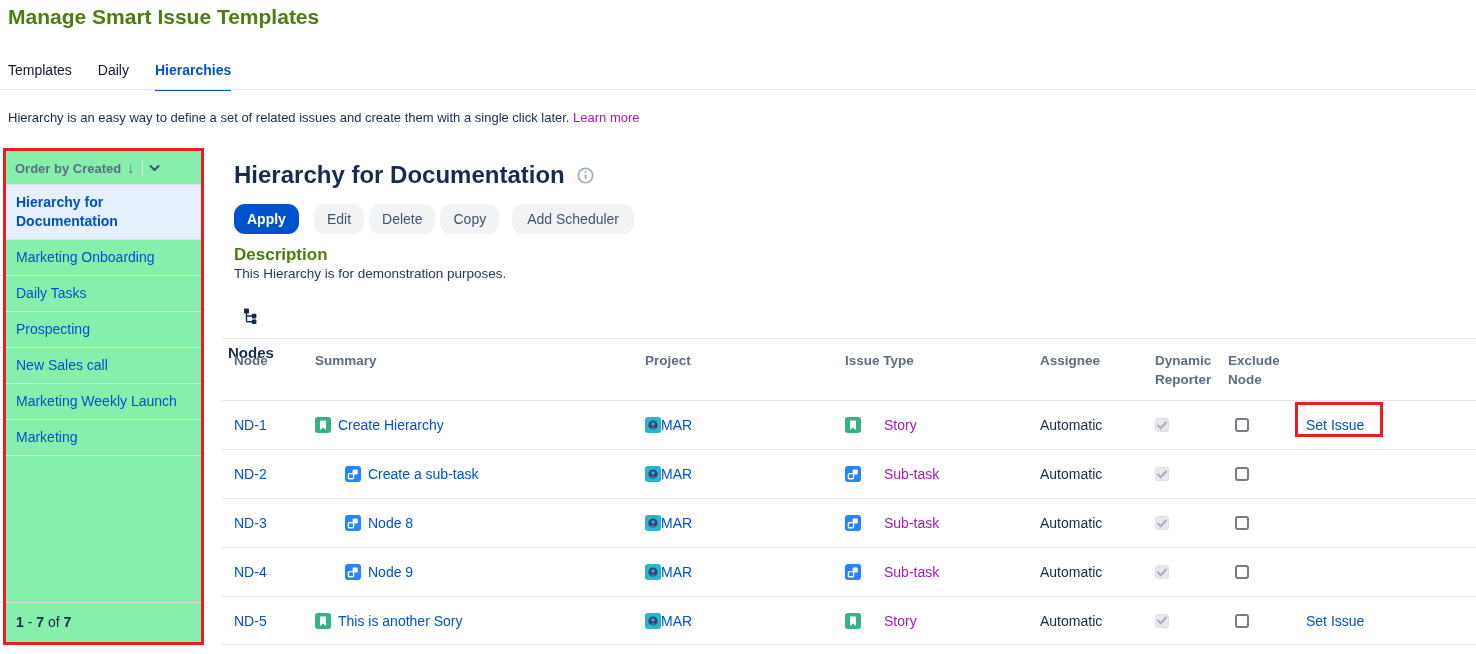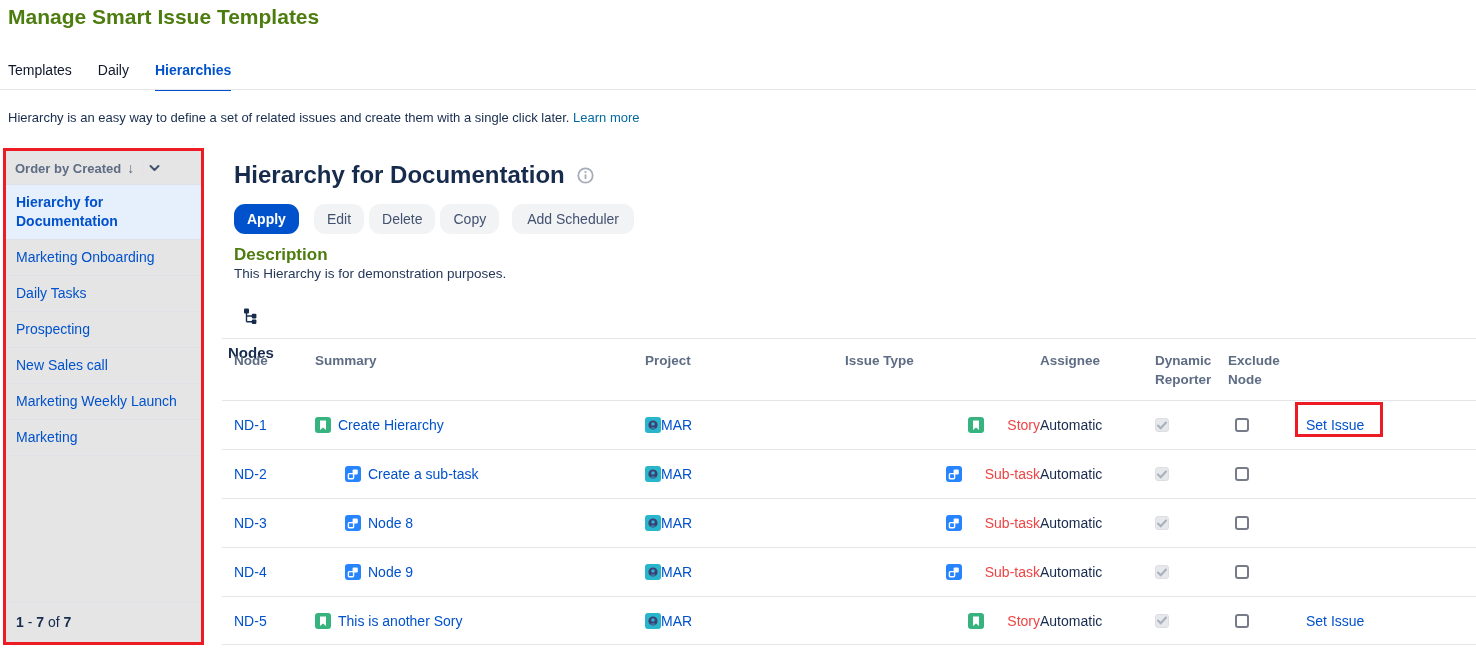--- a/index.html
+++ b/index.html
@@ -8,25 +8,25 @@
   body { position:relative; }
   a { text-decoration:none; cursor:pointer; }
 
   
   .page-title { position:absolute; left:8px; top:5px; font-size:21px; font-weight:700; color:#4d7c0f; }
   .tabs { position:absolute; left:8px; top:62px; display:flex; gap:26px; font-size:14px; }
   .tab { color:#0f172a; padding-bottom:11px; cursor:pointer; }
   .tab.active { color:#0052CC; font-weight:700; border-bottom:2px solid #0052CC; }
   .header-divider { position:absolute; left:0; top:89px; width:1476px; height:1px; background:#E4E6EA; }
   .intro { position:absolute; left:8px; top:110px; font-size:13px; color:#172B4D; }
-  .intro a { color:#0369a1; }
+  .intro a { color:#a21caf; }
 
   
   .sidebar { position:absolute; left:3px; top:148px; width:201px; height:497px;
-             border:3px solid #ED1C24; background:#e5e5e5; display:flex; flex-direction:column; }
+             border:3px solid #ED1C24; background:#86efac; display:flex; flex-direction:column; }
   .sort-bar { display:flex; align-items:center; gap:6px; padding:9px 9px 8px 9px;
               border-bottom:1px solid #DFE1E6; color:#5E6C84; font-size:13px; font-weight:700; }
   .sort-arrow { font-size:14px; font-weight:700; color:#5E6C84; }
   .sort-sep { width:1px; height:16px; background:#DFE1E6; margin-left:2px; }
   .side-list { display:flex; flex-direction:column; }
   .side-item { padding:8px 10px; font-size:14px; color:#0052CC; border-bottom:1px solid #DFE1E6;
                cursor:pointer; line-height:19px; }
   .side-item.selected { background:#E6EFFC; font-weight:700; }
   .side-spacer { flex:1; }
   .side-pagination { border-top:1px solid #DFE1E6; padding:11px 0 12px 10px; font-size:14px; color:#172B4D; }
@@ -54,21 +54,21 @@
   .ntable { position:absolute; left:0; right:0; top:190px; }
   .trow { display:grid; grid-template-columns:81px 330px 200px 195px 115px 73px 78px auto;
           padding-left:12px; align-items:center; border-top:1px solid #E4E6EA; }
   .thead { height:62px; align-items:start; padding-top:12px; color:#5E6C84; font-size:13.5px; font-weight:600; }
   .thead .hcell { line-height:19px; padding-right:10px; }
   .drow { height:49px; font-size:14px; }
   .ntable .trow:last-child { border-bottom:1px solid #E4E6EA; }
   .cell-link { color:#0052CC; font-size:14px; }
   .sumcell { display:flex; align-items:center; gap:7px; }
   .sumcell.indent { padding-left:30px; }
-  .typecell { display:flex; align-items:center; gap:23px; color:#ef4444;justify-content:flex-end; }
+  .typecell { display:flex; align-items:center; gap:23px; color:#a21caf; }
   .projcell { display:flex; align-items:center; }
   .icon16 { width:16px; height:16px; display:inline-flex; flex:none; }
 
   
   .cb { width:14px; height:14px; border-radius:3px; display:inline-flex; align-items:center;
         justify-content:center; cursor:pointer; }
   .cb.checked-disabled { background:#E6E8EB; border:1px solid #DCDEE2; }
   .cb.unchecked { background:#fff; border:2px solid #757C87; }
   .cbwrap { display:flex; }
   .cbwrap.exclude { padding-left:7px; }

